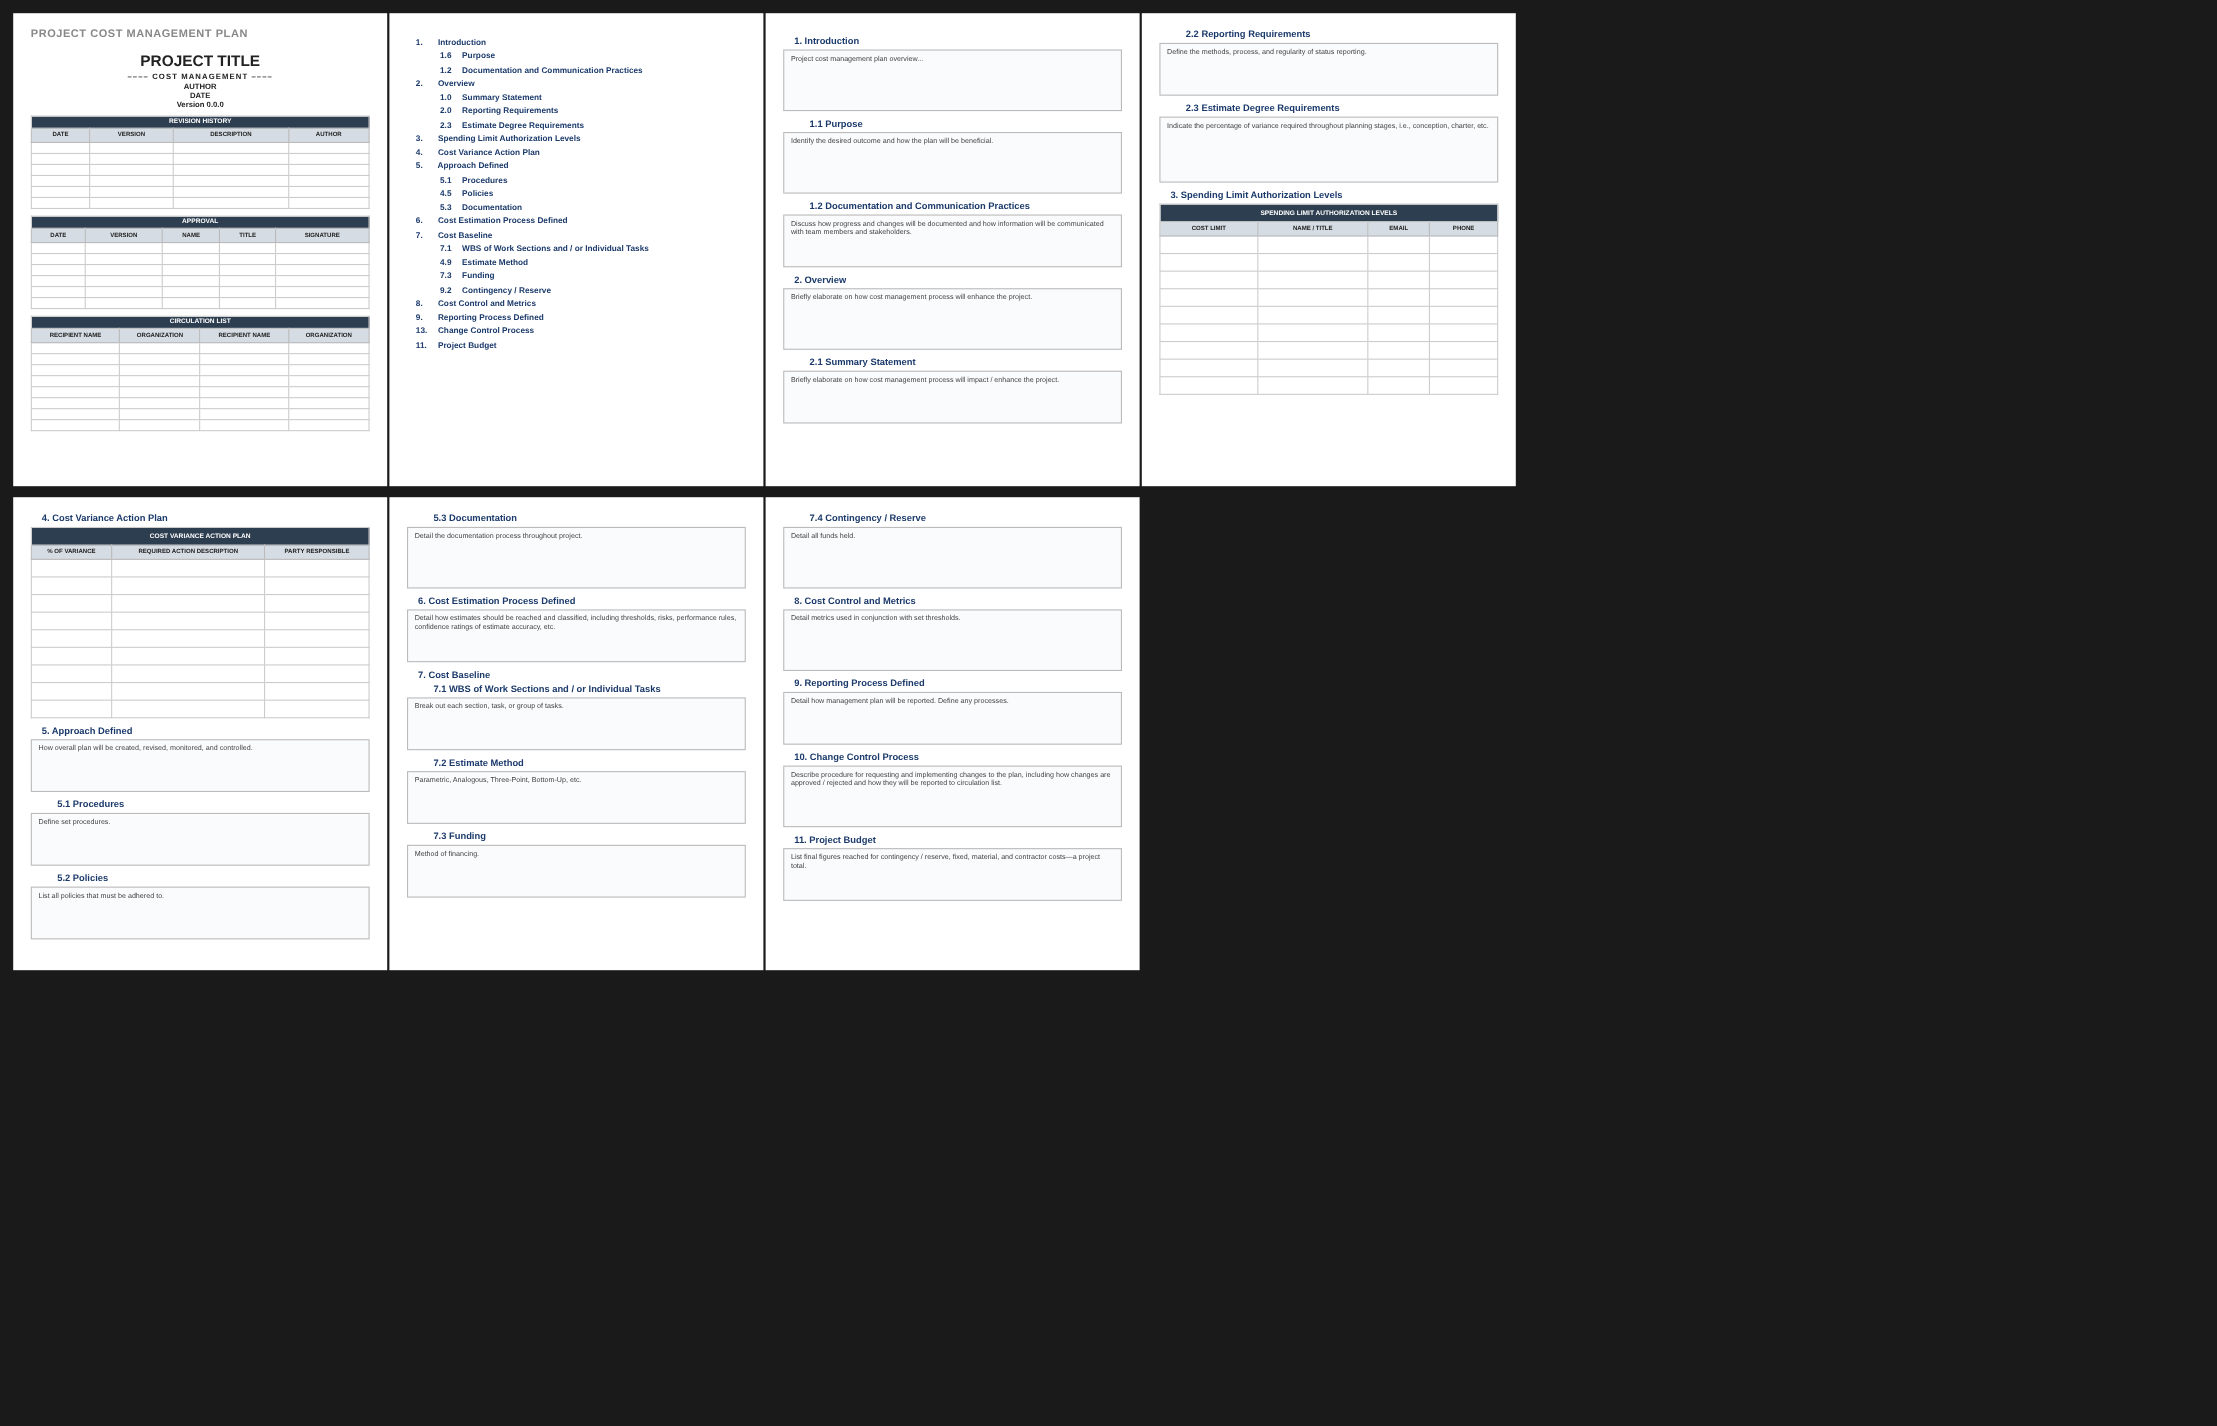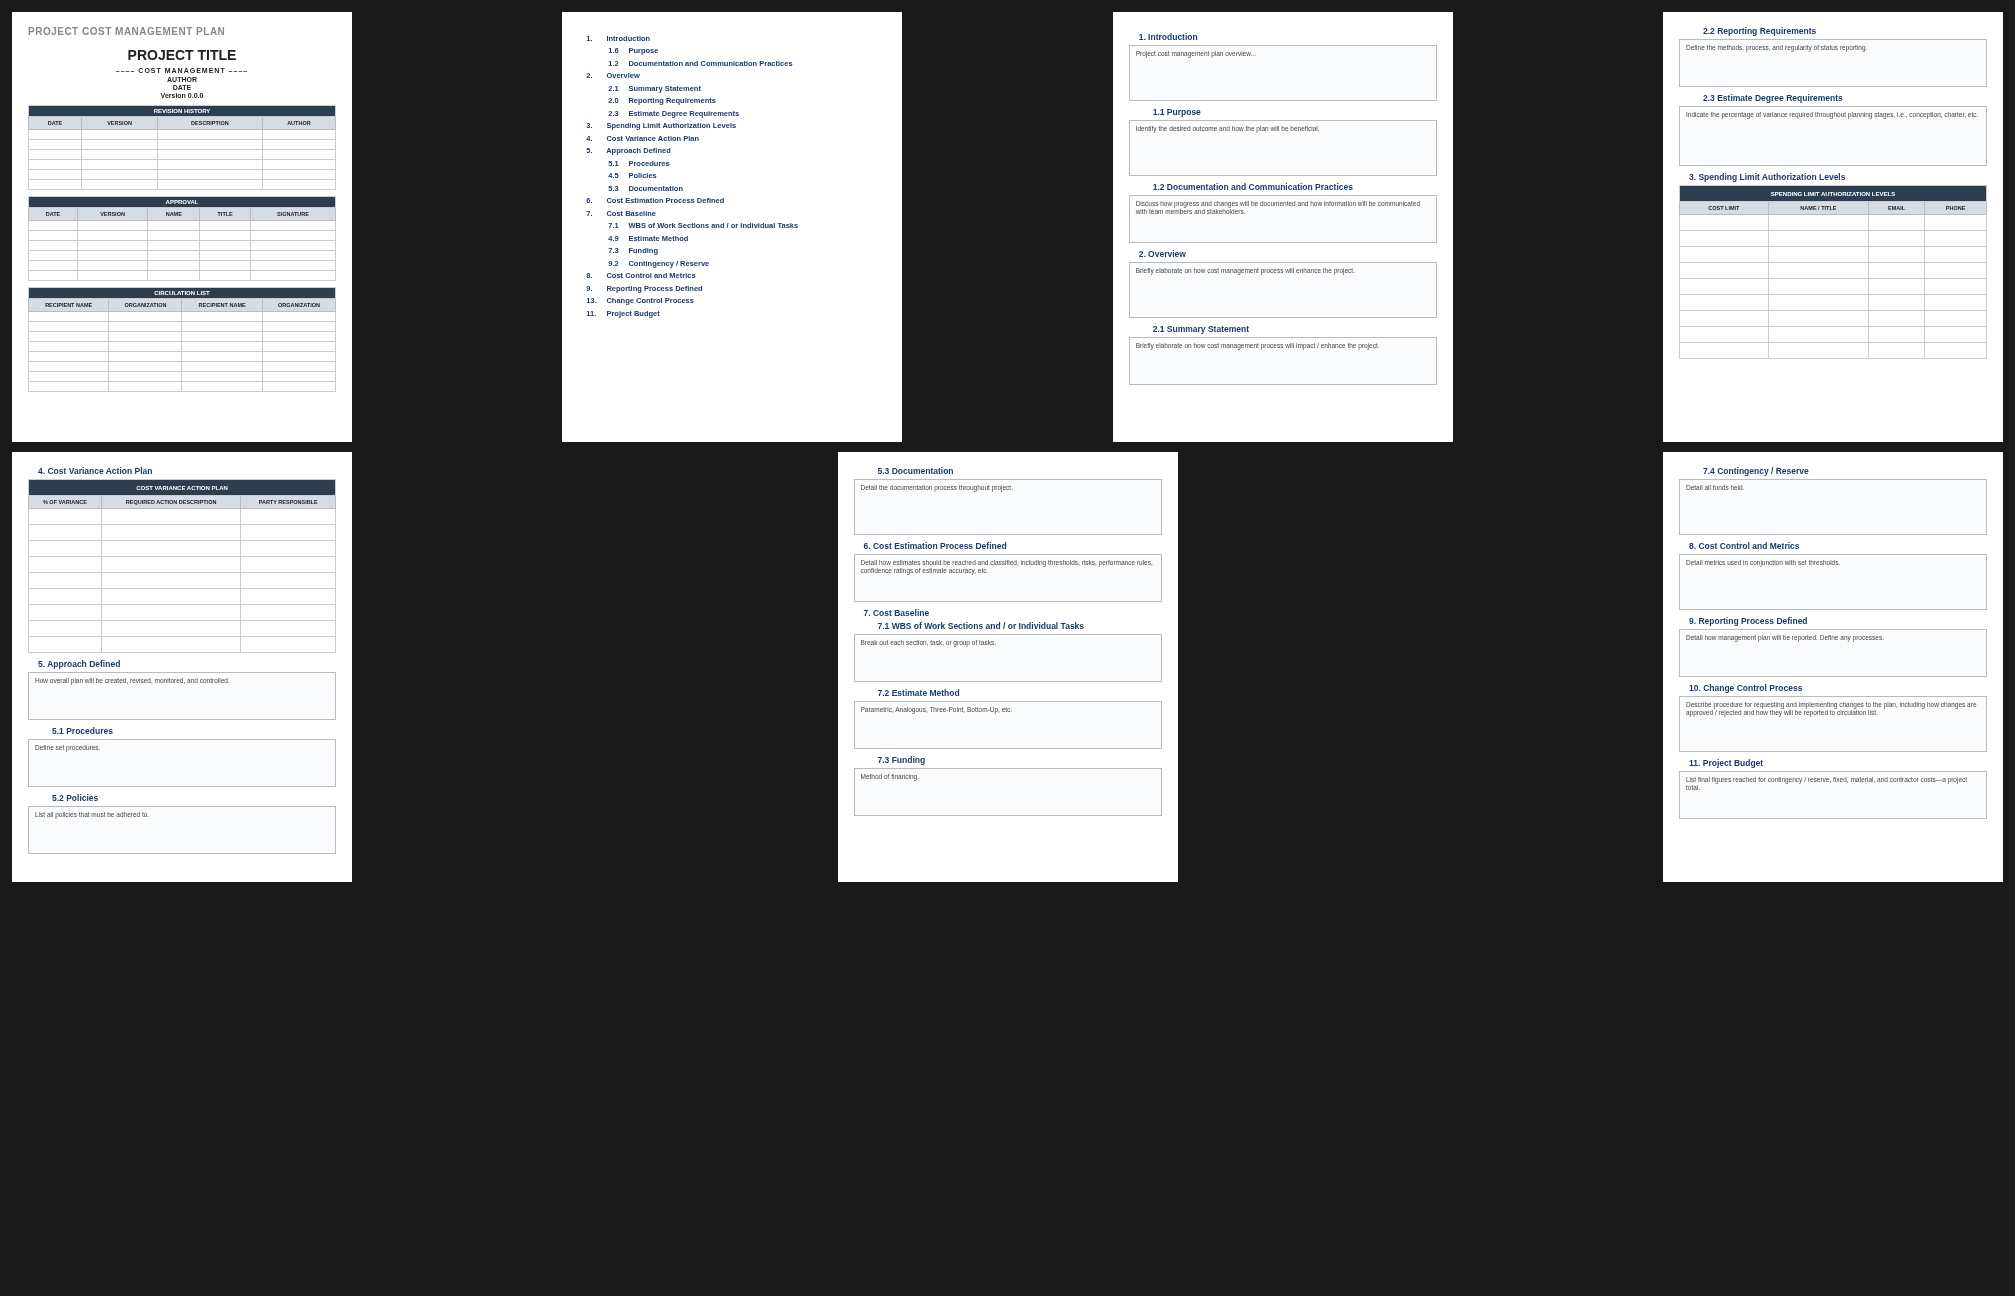--- a/index.html
+++ b/index.html
@@ -1,17 +1,17 @@
 <!DOCTYPE html>
 <html><head>
 <meta charset="utf-8">
 <style>
 *{box-sizing:border-box;margin:0;padding:0}
 body{background:#1a1a1a;font-family:"Segoe UI",Arial,sans-serif;font-size:8px;color:#222;padding:12px}
-.row{display:flex;gap:22px;justify-content:space-between;margin-bottom:10px}
+.row{display:flex;gap:2px;justify-content:flex-start;margin-bottom:10px}
 .page{background:#fff;width:340px;height:430px;padding:14px 16px;overflow:hidden}
 .doc-title{font-size:10px;font-weight:700;color:#888;letter-spacing:.5px;margin-bottom:10px}
 .center{text-align:center}
 .pt{font-size:14px;font-weight:700;margin-bottom:4px}
 .sub{font-size:7px;font-weight:700;letter-spacing:1px;margin:2px 0}
 .meta{font-size:7px;font-weight:700;margin:1px 0}
 .tbl{width:100%;border-collapse:collapse;margin-top:6px;font-size:6px}
 .tbl .thdr{background:#2d3e50;color:#fff;text-align:center;font-weight:700;padding:2px;font-size:6px}
 .tbl th{background:#d5dce3;padding:3px 4px;font-weight:700;font-size:5.5px;text-align:center;border:1px solid #bbb}
 .tbl td{border:1px solid #ccc;height:10px;padding:2px 3px}
@@ -217,21 +217,21 @@
         </tbody>
 </table>
 </div>
 
 <div class="page">
 <div class="toc" id="toc">
         <div class="toc-item"><span class="toc-num">1.</span> Introduction</div>
         <div class="toc-item toc-sub"><span class="toc-num">1.6</span> Purpose</div>
         <div class="toc-item toc-sub"><span class="toc-num">1.2</span> Documentation and Communication Practices</div>
         <div class="toc-item"><span class="toc-num">2.</span> Overview</div>
-        <div class="toc-item toc-sub"><span class="toc-num">2.1</span> Summary Statement</div>
+        <div class="toc-item toc-sub"><span class="toc-num">1.0</span> Summary Statement</div>
         <div class="toc-item toc-sub"><span class="toc-num">2.0</span> Reporting Requirements</div>
         <div class="toc-item toc-sub"><span class="toc-num">2.3</span> Estimate Degree Requirements</div>
         <div class="toc-item"><span class="toc-num">3.</span> Spending Limit Authorization Levels</div>
         <div class="toc-item"><span class="toc-num">4.</span> Cost Variance Action Plan</div>
         <div class="toc-item"><span class="toc-num">5.</span> Approach Defined</div>
         <div class="toc-item toc-sub"><span class="toc-num">5.1</span> Procedures</div>
         <div class="toc-item toc-sub"><span class="toc-num">4.5</span> Policies</div>
         <div class="toc-item toc-sub"><span class="toc-num">5.3</span> Documentation</div>
         <div class="toc-item"><span class="toc-num">6.</span> Cost Estimation Process Defined</div>
         <div class="toc-item"><span class="toc-num">7.</span> Cost Baseline</div>

